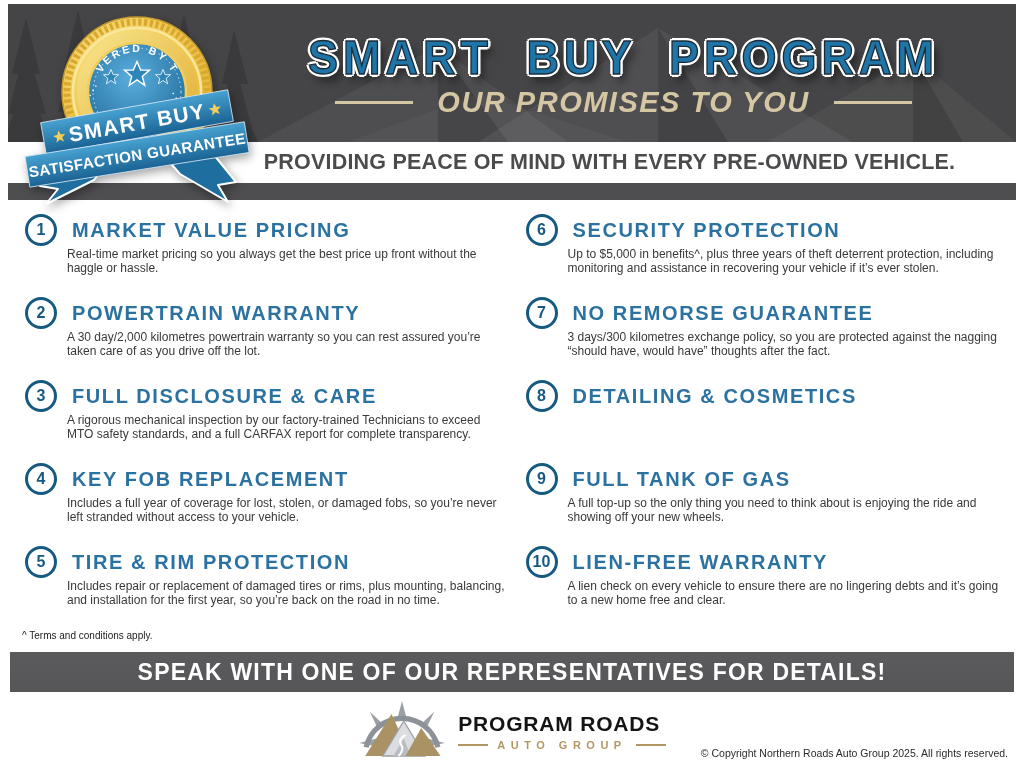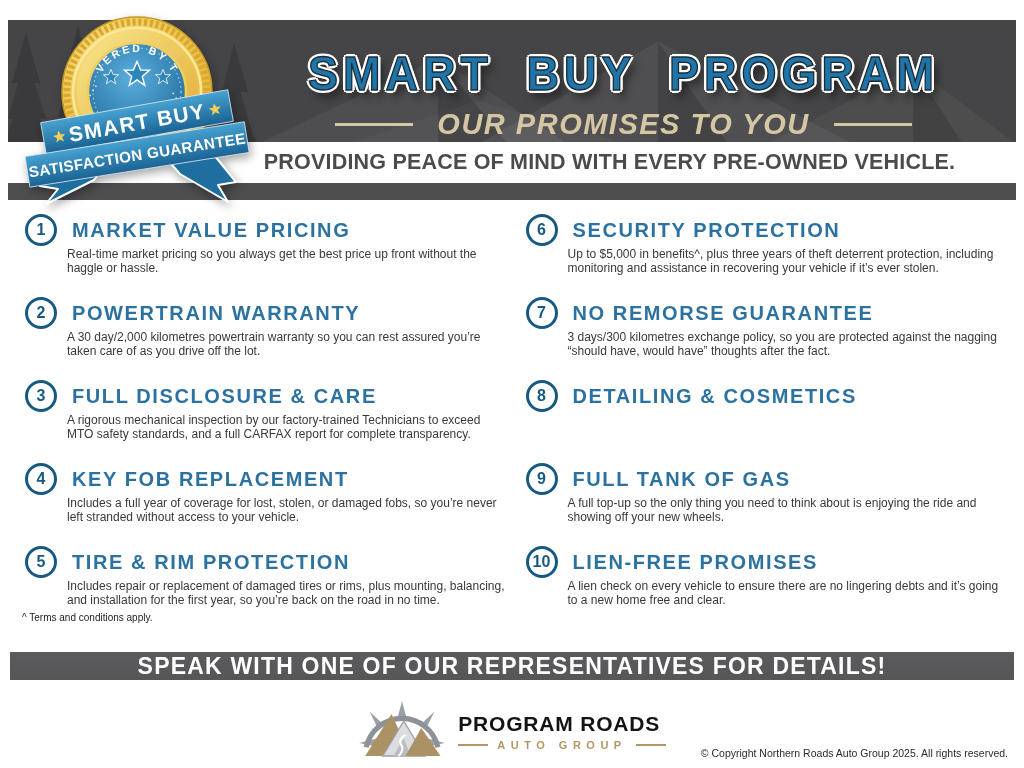--- a/index.html
+++ b/index.html
@@ -1,32 +1,32 @@
 <!DOCTYPE html>
 <html><head>
 <meta charset="utf-8">
 <style>
   * { margin:0; padding:0; box-sizing:border-box; }
   html,body { width:1024px; height:768px; background:#ffffff; font-family:"Liberation Sans", sans-serif; }
   .page { position:relative; width:1024px; height:768px; background:#ffffff; overflow:hidden; }
 
   
-  .hero { position:absolute; left:8px; right:8px; top:20px; height:124px; background:#454547; overflow:hidden; }
+  .hero { position:absolute; left:8px; right:8px; top:4px; height:138px; background:#454547; overflow:hidden; }
   .hero-art { position:absolute; inset:0; width:100%; height:100%; }
   .hero-text { position:absolute; left:235px; right:12px; top:28px; text-align:center; }
   .title {
     font-size:45px; font-weight:800; letter-spacing:5px; word-spacing:16px;
     color:#1f74a8; -webkit-text-stroke:1.3px #1b2b36; transform:scaleY(1.06);
     text-shadow:
       -3px 0 0 #fff, 3px 0 0 #fff, 0 -3px 0 #fff, 0 3px 0 #fff,
       -2px -2px 0 #fff, 2px -2px 0 #fff, -2px 2px 0 #fff, 2px 2px 0 #fff,
       5px 7px 8px rgba(0,0,0,.55);
     white-space:nowrap;
   }
-  .subtitle-row { margin-top:8px; display:flex; align-items:center; justify-content:center; gap:24px; }
+  .subtitle-row { margin-top:2px; display:flex; align-items:center; justify-content:center; gap:24px; }
   .dash { width:78px; height:3px; background:#d5c6a4; }
   .subtitle { font-size:29px; font-weight:700; font-style:italic; letter-spacing:1.5px; color:#d5c6a4; white-space:nowrap; }
 
   
   .tagline-band { position:absolute; left:8px; right:8px; top:142px; height:41px; background:#ffffff;
     display:flex; align-items:center; justify-content:center; padding-left:195px; }
   .tagline { font-size:21.5px; font-weight:700; color:#4b4b4d; letter-spacing:0.2px; white-space:nowrap; }
   .divider-bar { position:absolute; left:8px; right:8px; top:183px; height:17px; background:#4e4e50; }
 
   
@@ -41,24 +41,24 @@
   .promises { position:absolute; top:214px; left:25px; right:16px;
     display:grid; grid-template-columns:1fr 1fr; column-gap:18px; }
   .item { height:83px; }
   .item-head { display:flex; align-items:center; }
   .num { width:32px; height:32px; border:3px solid #175a81; border-radius:50%;
     display:flex; align-items:center; justify-content:center; flex:0 0 32px;
     color:#175a81; font-weight:700; font-size:16px; }
   .item-title { margin-left:15px; font-size:20px; font-weight:700; letter-spacing:1.6px; color:#2b72a0; white-space:nowrap; }
   .item-desc { margin-left:42px; margin-top:2px; max-width:450px; font-size:12px; line-height:1.16; color:#39393b; }
 
-  .footnote { position:absolute; left:22px; top:612px; font-size:10px; color:#1c1c1c; }
-
-  
-  .cta-bar { position:absolute; left:10px; right:10px; top:652px; height:28px;
+  .footnote { position:absolute; left:22px; top:630px; font-size:10px; color:#1c1c1c; }
+
+  
+  .cta-bar { position:absolute; left:10px; right:10px; top:652px; height:40px;
     background:linear-gradient(#5b5b5e,#565659); display:flex; align-items:center; justify-content:center; }
   .cta-text { color:#ffffff; font-size:23px; font-weight:700; letter-spacing:1.2px; white-space:nowrap; }
 
   
   .footer-logo { position:absolute; left:0; right:0; top:700px; display:flex; align-items:center; justify-content:center; gap:12px; }
   .logo-name { font-size:21px; font-weight:800; letter-spacing:0.8px; color:#141414; white-space:nowrap; }
   .logo-sub-row { margin-top:3px; display:flex; align-items:center; justify-content:center; gap:9px; }
   .logo-sub-line { width:30px; height:2px; background:#b19764; }
   .logo-sub { font-size:11px; font-weight:700; letter-spacing:5.5px; color:#b19764; white-space:nowrap; }
   .copyright { position:absolute; right:16px; top:747px; font-size:10.5px; color:#2b2b2b; }
@@ -267,21 +267,21 @@
         <div class="item-title">FULL TANK OF GAS</div>
       </div>
       <div class="item-desc">A full top-up so the only thing you need to think about is enjoying the ride and showing off your new wheels.</div>
     </div>
 
     <div class="item">
       <div class="item-head">
         <div class="num">
               <span class="num-t">10</span>
             </div>
-        <div class="item-title">LIEN-FREE PROMISES</div>
+        <div class="item-title">LIEN-FREE WARRANTY</div>
       </div>
       <div class="item-desc">A lien check on every vehicle to ensure there are no lingering debts and it’s going to a new home free and clear.</div>
     </div>
   </div>
   </main>
 
   <p class="footnote">^ Terms and conditions apply.</p>
 
   <div class="cta-bar">
     <span class="cta-text">SPEAK WITH ONE OF OUR REPRESENTATIVES FOR DETAILS!</span>

